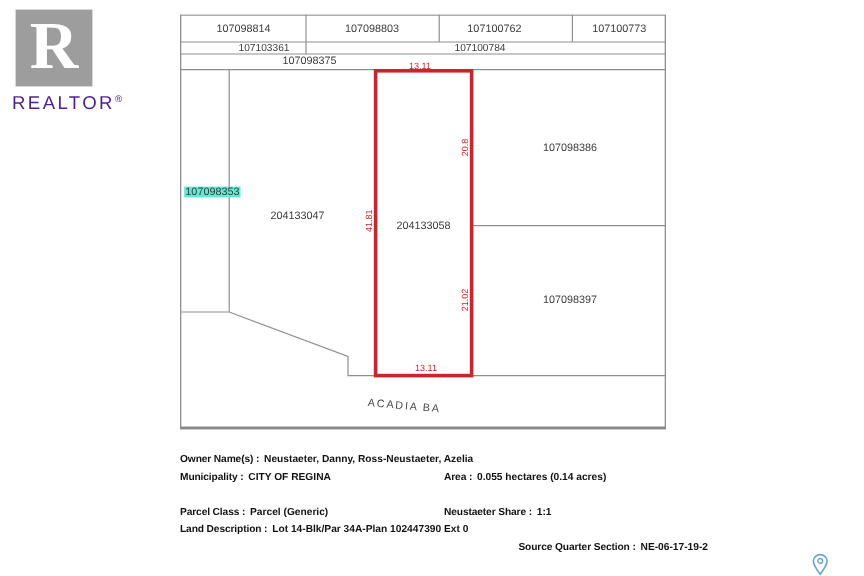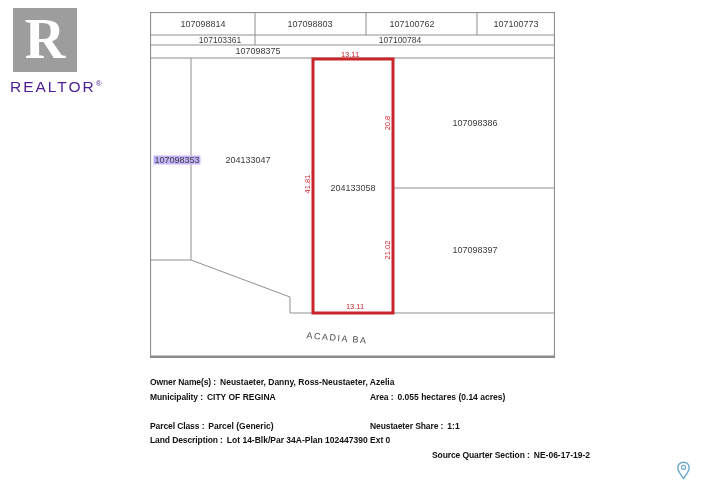--- a/index.html
+++ b/index.html
@@ -25,21 +25,21 @@
   #logo-word sup { font-size:8px; letter-spacing:0; }
 
   
   #map { position:absolute; left:150px; top:12px; width:405px; height:300px; }
   #map svg { position:absolute; left:0; top:0; }
   .plabel {
     position:absolute; transform:translate(-50%,-50%);
     font-size:9px; color:#3c3c3c; white-space:nowrap; line-height:1;
   }
   .small { font-size:8.5px; }
-  .whitebg { background:#c4b5fd; padding:0 1px; }
+  .whitebg { background:#5eead4; padding:0 1px; }
   .dim {
     position:absolute; transform:translate(-50%,-50%);
     font-size:7.5px; color:#c9252b; white-space:nowrap; line-height:1;
   }
   .dim.vert { transform:translate(-50%,-50%) rotate(-90deg); }
   #street-label {
     position:absolute; transform:translate(-50%,-50%) rotate(5deg);
     font-size:9px; color:#4a4a4a; letter-spacing:1.5px; white-space:nowrap;
   }
 
@@ -96,21 +96,21 @@
     <span class="plabel" style="left:160px; top:12px;">107098803</span>
     <span class="plabel" style="left:262px; top:12px;">107100762</span>
     <span class="plabel" style="left:366px; top:12px;">107100773</span>
 
     <span class="plabel small" style="left:70px;  top:28px;">107103361</span>
     <span class="plabel small" style="left:250px; top:28px;">107100784</span>
 
     <span class="plabel" style="left:108px; top:39px;">107098375</span>
 
     <span class="plabel whitebg" style="left:27px;  top:148px;">107098353</span>
-    <span class="plabel" style="left:98px;  top:148px;">204133047</span>
+    <span class="plabel" style="left:98px;  top:168px;">204133047</span>
     <span class="plabel" style="left:203px; top:176px;">204133058</span>
     <span class="plabel" style="left:325px; top:111px;">107098386</span>
     <span class="plabel" style="left:325px; top:238px;">107098397</span>
 
     <span class="dim" style="left:200px; top:43px;">13.11</span>
     <span class="dim vert" style="left:238px; top:111px;">20.8</span>
     <span class="dim vert" style="left:158px; top:172px;">41.81</span>
     <span class="dim vert" style="left:238px; top:238px;">21.02</span>
     <span class="dim" style="left:205px; top:295px;">13.11</span>
 

